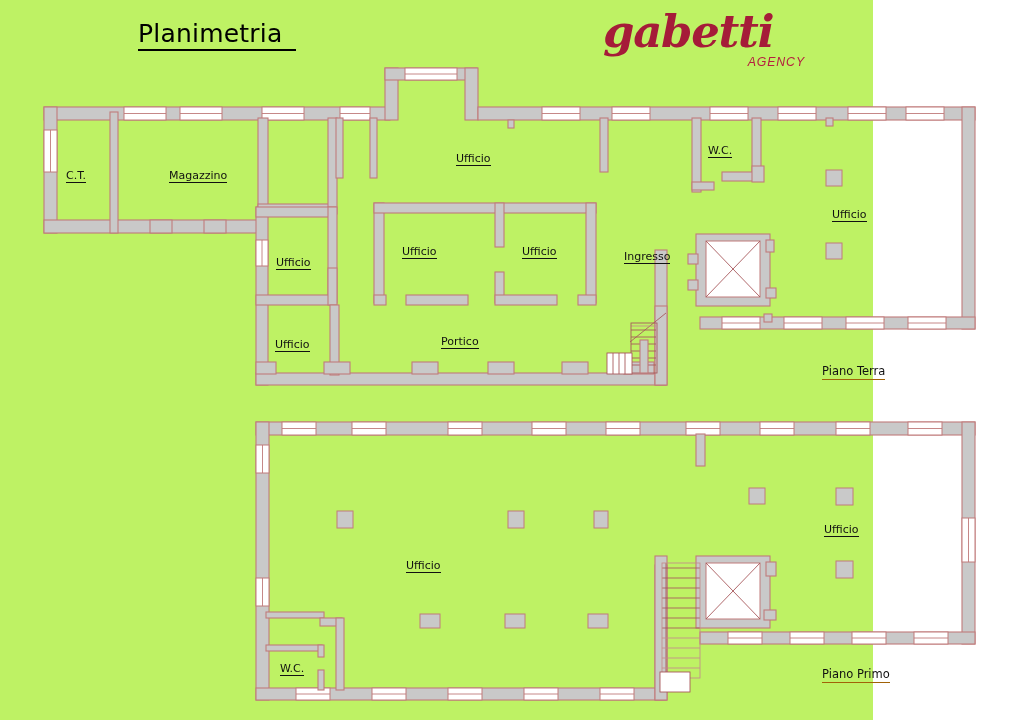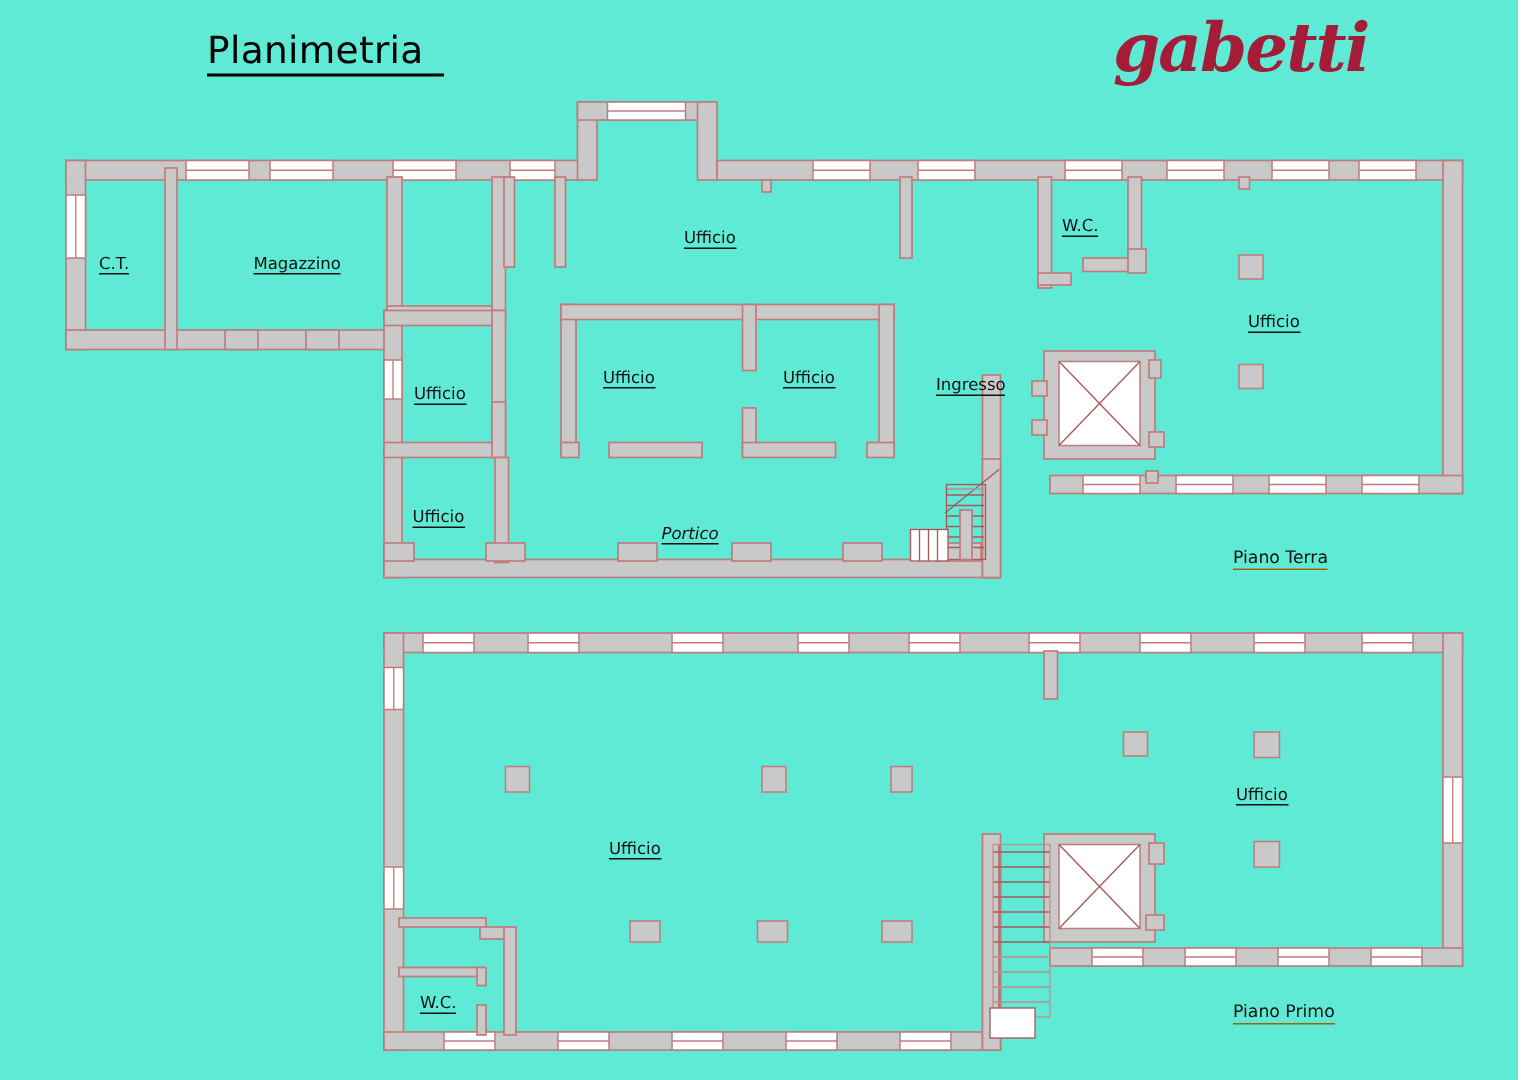--- a/index.html
+++ b/index.html
@@ -10,23 +10,23 @@
   body {
     width: 1018px;
     height: 720px;
     position: relative;
     font-family: "DejaVu Sans", sans-serif;
     overflow: hidden;
   }
   #sheet {
     position: absolute;
     left: 0; top: 0;
-    width: 1012px;
+    width: 873px;
     height: 720px;
-    background: #5eead4;
+    background: #bef264;
   }
   
   .title-block {
     position: absolute;
     left: 138px;
     top: 20px;
     width: 260px;
     text-align: left;
   }
   .plan-title {
@@ -123,20 +123,21 @@
 <body>
 
 <div id="sheet">
 
   <div class="title-block">
     <div class="plan-title">Planimetria</div>
   </div>
 
   <div class="logo">
     <span class="logo-word">gabetti</span>
+    <span class="logo-sub2">AGENCY</span>
   </div>
 
   <svg class="drawing" viewBox="0 0 1018 720" width="1018" height="720" xmlns="http://www.w3.org/2000/svg">
 
     <defs>
       <style>
         .w  { fill:#c9c9c9; stroke:#c07b7b; stroke-width:1.1; }
         .wn { fill:#ffffff; stroke:#c07b7b; stroke-width:1.0; }
         .ln { stroke:#a8595c; stroke-width:0.9; fill:none; }
         .lnl{ stroke:#c58b8b; stroke-width:0.85; fill:none; }
@@ -445,21 +446,21 @@
     <span class="room-label" style="left:66px;  top:169px;">C.T.</span>
     <span class="room-label" style="left:146px; top:169px;margin-left:23px;">Magazzino</span>
     <span class="room-label" style="left:456px; top:152px;">Ufficio</span>
     <span class="room-label" style="left:708px; top:144px;">W.C.</span>
     <span class="room-label" style="left:832px; top:208px;">Ufficio</span>
     <span class="room-label" style="left:276px; top:256px;">Ufficio</span>
     <span class="room-label" style="left:402px; top:245px;">Ufficio</span>
     <span class="room-label" style="left:522px; top:245px;">Ufficio</span>
     <span class="room-label" style="left:624px; top:250px;">Ingresso</span>
     <span class="room-label" style="left:275px; top:338px;">Ufficio</span>
-    <span class="room-label" style="left:441px; top:349px;font-style:italic;">Portico</span>
+    <span class="room-label" style="left:441px; top:335px;">Portico</span>
     <span class="floor-label" style="left:822px; top:365px;">Piano Terra</span>
   </div>
 
   <div>
     <span class="room-label" style="left:406px; top:559px;">Ufficio</span>
     <span class="room-label" style="left:824px; top:523px;">Ufficio</span>
     <span class="room-label" style="left:280px; top:662px;">W.C.</span>
     <span class="floor-label" style="left:822px; top:668px;">Piano Primo</span>
   </div>
 

